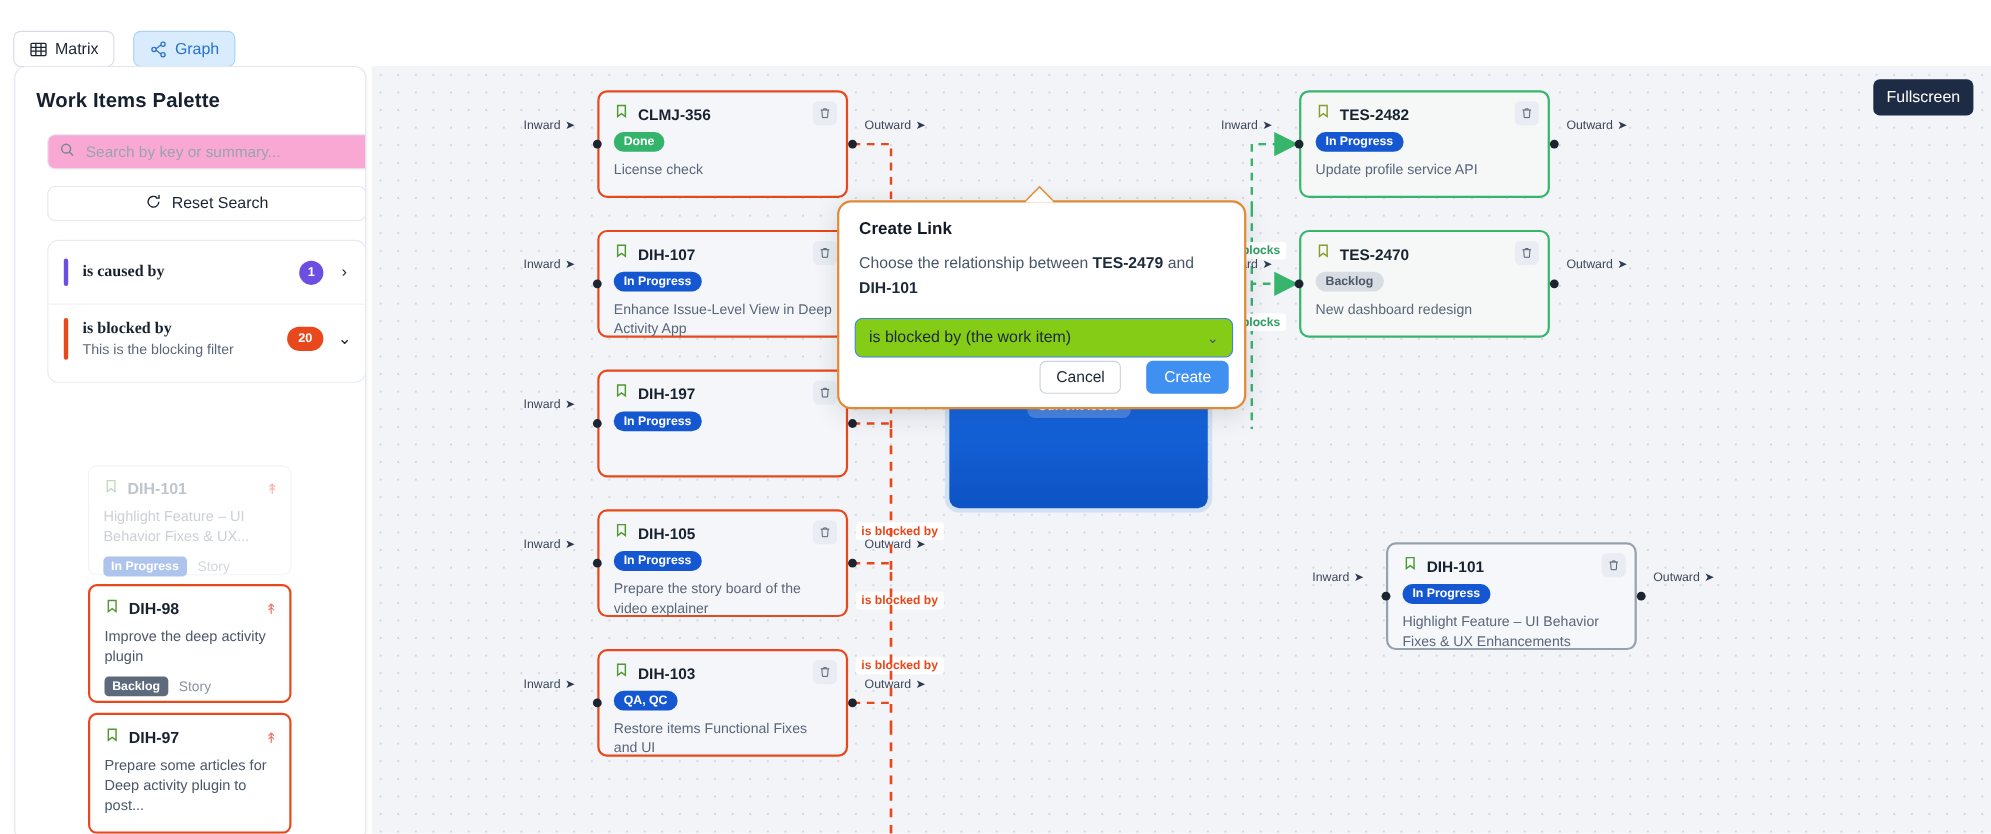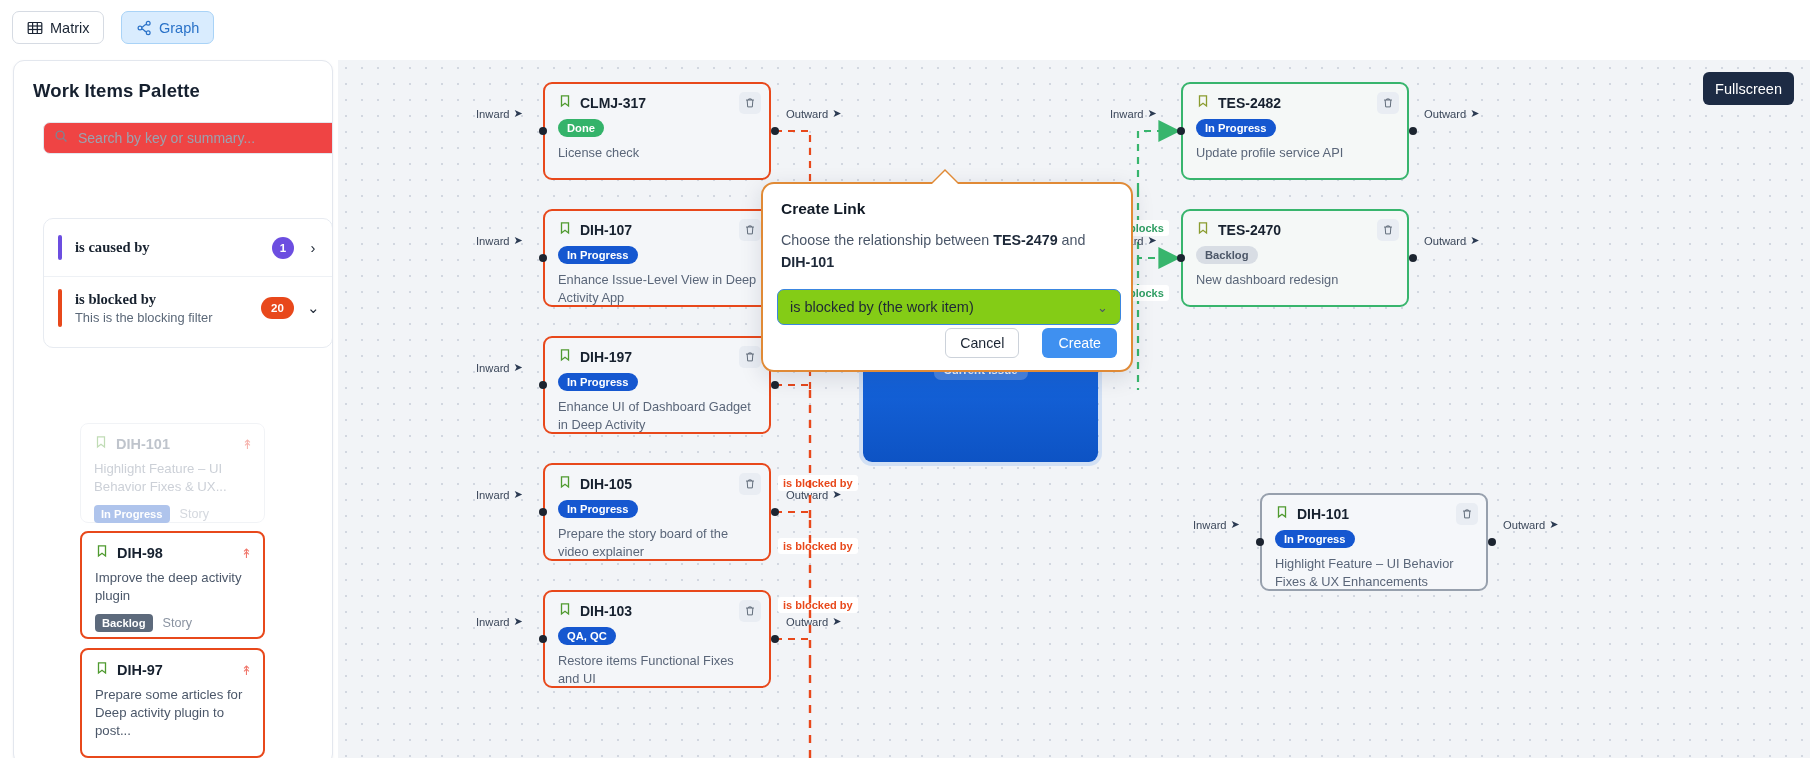--- a/index.html
+++ b/index.html
@@ -7,21 +7,21 @@
     margin: 0; padding: 0;
     width: 1810px; height: 758px;
     overflow: hidden;
     background: #ffffff;
     font-family: "Liberation Sans", sans-serif;
     -webkit-font-smoothing: antialiased;
   }
   #root { position: relative; width: 1810px; height: 758px; background: #fff; }
 
   
-  .topbar { position: absolute; left: 0; top: 0; width: 1810px; height: 62px; background:#fff; }
+  .topbar { position: absolute; left: 0; top: 17px; width: 1810px; height: 62px; background:#fff; }
   .seg-btn {
     position: absolute; top: 11px; height: 33px;
     display: flex; align-items: center; gap: 7px;
     padding: 0 14px; border-radius: 7px;
     font-size: 14.5px; cursor: pointer; user-select: none;
   }
   .seg-matrix { left: 12px; background:#fff; border:1px solid #d6dbe3; color:#1a2433; }
   .seg-graph  { left: 121px; background:#d9ecfe; border:1px solid #a9d3f7; color:#2a72c8; }
   .seg-ico { width:16px; height:16px; display:block; }
 
@@ -32,21 +32,21 @@
     background: #fff; border:1px solid #e3e7ee; border-radius: 11px;
     box-shadow: 0 1px 3px rgba(20,30,60,.05);
     overflow: hidden;
   }
   .palette-title {
     margin: 19px 0 0 19px; font-size: 18.5px; font-weight: 700; color: #16202f;
     letter-spacing: .1px;
   }
   .search-wrap {
     position: absolute; left: 29px; top: 61px; width: 334px; height: 32px;
-    border: 1px solid #e3e7ee; border-radius: 7px; background:#ef4444;
+    border: 1px solid #e3e7ee; border-radius: 7px; background:#f9a8d4;
     display:flex; align-items:center; padding: 0 10px; gap: 8px;
   }
   .search-input {
     border: 0; outline: 0; background: transparent; width: 100%;
     font-size: 14px; color:#2b3648; font-family: inherit;
   }
   .search-input::placeholder { color:#9aa3b0; }
   .reset-btn {
     position: absolute; left: 29px; top: 108px; width: 290px; height: 32px;
     border: 1px solid #e3e7ee; border-radius: 7px; background:#fff;
@@ -245,20 +245,29 @@
     <div class="search-wrap">
       <span>
         <svg viewBox="0 0 16 16" width="14" height="14" fill="none" stroke="#7b8595" stroke-width="1.5">
           <circle cx="7" cy="7" r="4.6"></circle>
             <line x1="10.4" y1="10.4" x2="14.2" y2="14.2"></line>
         </svg>
       </span>
       <input class="search-input" value="" placeholder="Search by key or summary..." style="">
     </div>
 
+    <div class="reset-btn">
+      <span>
+        <svg viewBox="0 0 16 16" width="15" height="15" fill="none" stroke="#1a2433" stroke-width="1.35">
+          <path d="M13.2 8 A5.2 5.2 0 1 1 11.3 3.9"></path>
+          <polyline points="13.4,1.3 13.4,4.4 10.3,4.4"></polyline>
+        </svg>
+      </span>
+      <span>Reset Search</span>
+    </div>
 
     <div class="filter-card">
       <div class="filter-row">
         <span class="fbar purple"></span>
         <span class="ftexts">
           <span class="ftitle" style="display:block">is caused by</span>
         </span>
         <span class="badge-round">1</span>
         <span class="chev">›</span>
       </div>
@@ -380,21 +389,21 @@
             <path d="M6.3 4V2.6h3.4V4"></path>
             <path d="M4.2 4l.7 9.2h6.2L11.8 4"></path>
         </svg>
       </div>
       <div class="node-head">
         <span>
           <svg viewBox="0 0 16 16" width="14" height="14" fill="none" stroke="#4f9a2f" stroke-width="1.5">
               <path d="M4 2.2h8v11.4l-4-3-4 3z"></path>
             </svg>
         </span>
-        <span class="node-key">CLMJ-317</span>
+        <span class="node-key">CLMJ-356</span>
       </div>
       <span class="chip chip-done">Done</span>
       <div class="node-summary">License check</div>
     </div>
     <div class="port" style="left:201px; top:67px; z-index:6;"></div>
     <div class="port" style="left:433px; top:67px; z-index:6;"></div>
     <div class="io-label" style="left:138px; top:47px;">
       <span>Inward</span>
         <span class="tri">➤</span>
     </div>
@@ -438,21 +447,20 @@
       </div>
       <div class="node-head">
         <span>
           <svg viewBox="0 0 16 16" width="14" height="14" fill="none" stroke="#4f9a2f" stroke-width="1.5">
               <path d="M4 2.2h8v11.4l-4-3-4 3z"></path>
             </svg>
         </span>
         <span class="node-key">DIH-197</span>
       </div>
       <span class="chip chip-inprog">In Progress</span>
-      <div class="node-summary">Enhance UI of Dashboard Gadget in Deep Activity</div>
     </div>
     <div class="port" style="left:201px; top:321px; z-index:6;"></div>
     <div class="port" style="left:433px; top:321px; z-index:6;"></div>
     <div class="io-label" style="left:138px; top:301px;">
       <span>Inward</span>
         <span class="tri">➤</span>
     </div>
     <div class="io-label" style="left:448px; top:301px;">
       <span>Outward</span>
         <span class="tri">➤</span>

